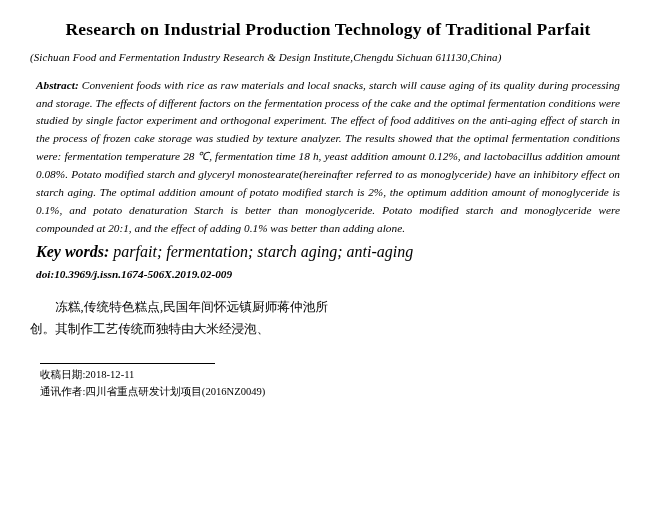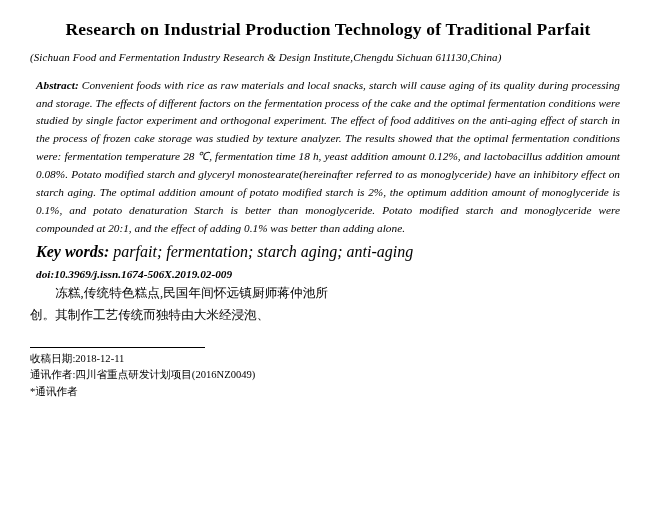--- a/index.html
+++ b/index.html
@@ -61,41 +61,41 @@
   .kw {
     margin-top: 2px;
     font-size: 16px;
   }
   .doi {
     margin-top: 1px;
     font-size: 11.3px;
     font-weight: bold;
   }
   .columns {
-    margin-top: 0;
+    margin-top: 14px;
     display: flex;
     gap: 22px;
     font-family: "Liberation Serif", serif;
     font-size: 12.6px;
     line-height: 1.72;
   }
   .col {
     width: 50%;
     text-align: justify;
   }
   .col p {
     margin: 0;
     text-indent: 2em;
   }
   .col p.noindent {
     text-indent: 0;
   }
   .footer {
     position: absolute;
-    left: 30px;
+    left: 40px;
     bottom: 6px;
     width: 300px;
     font-size: 10.6px;
     line-height: 1.55;
   }
   .footer .rule {
     width: 175px;
     border-top: 1px solid #000;
     margin-bottom: 3px;
   }
@@ -126,16 +126,15 @@
   <div class="columns">
     <div class="col">
       <p>冻糕,传统特色糕点,民国年间怀远镇厨师蒋仲池所创。其制作工艺传统而独特由大米经浸泡、</p>
     </div>
   </div>
 
   <div class="footer">
     <div class="rule"></div>
     <div class="line">收稿日期:2018-12-11</div>
     <div class="line">通讯作者:四川省重点研发计划项目(2016NZ0049)</div>
-    <div class="line">*通讯作者</div>
   </div>
 
 </div>
 
 </body></html>

